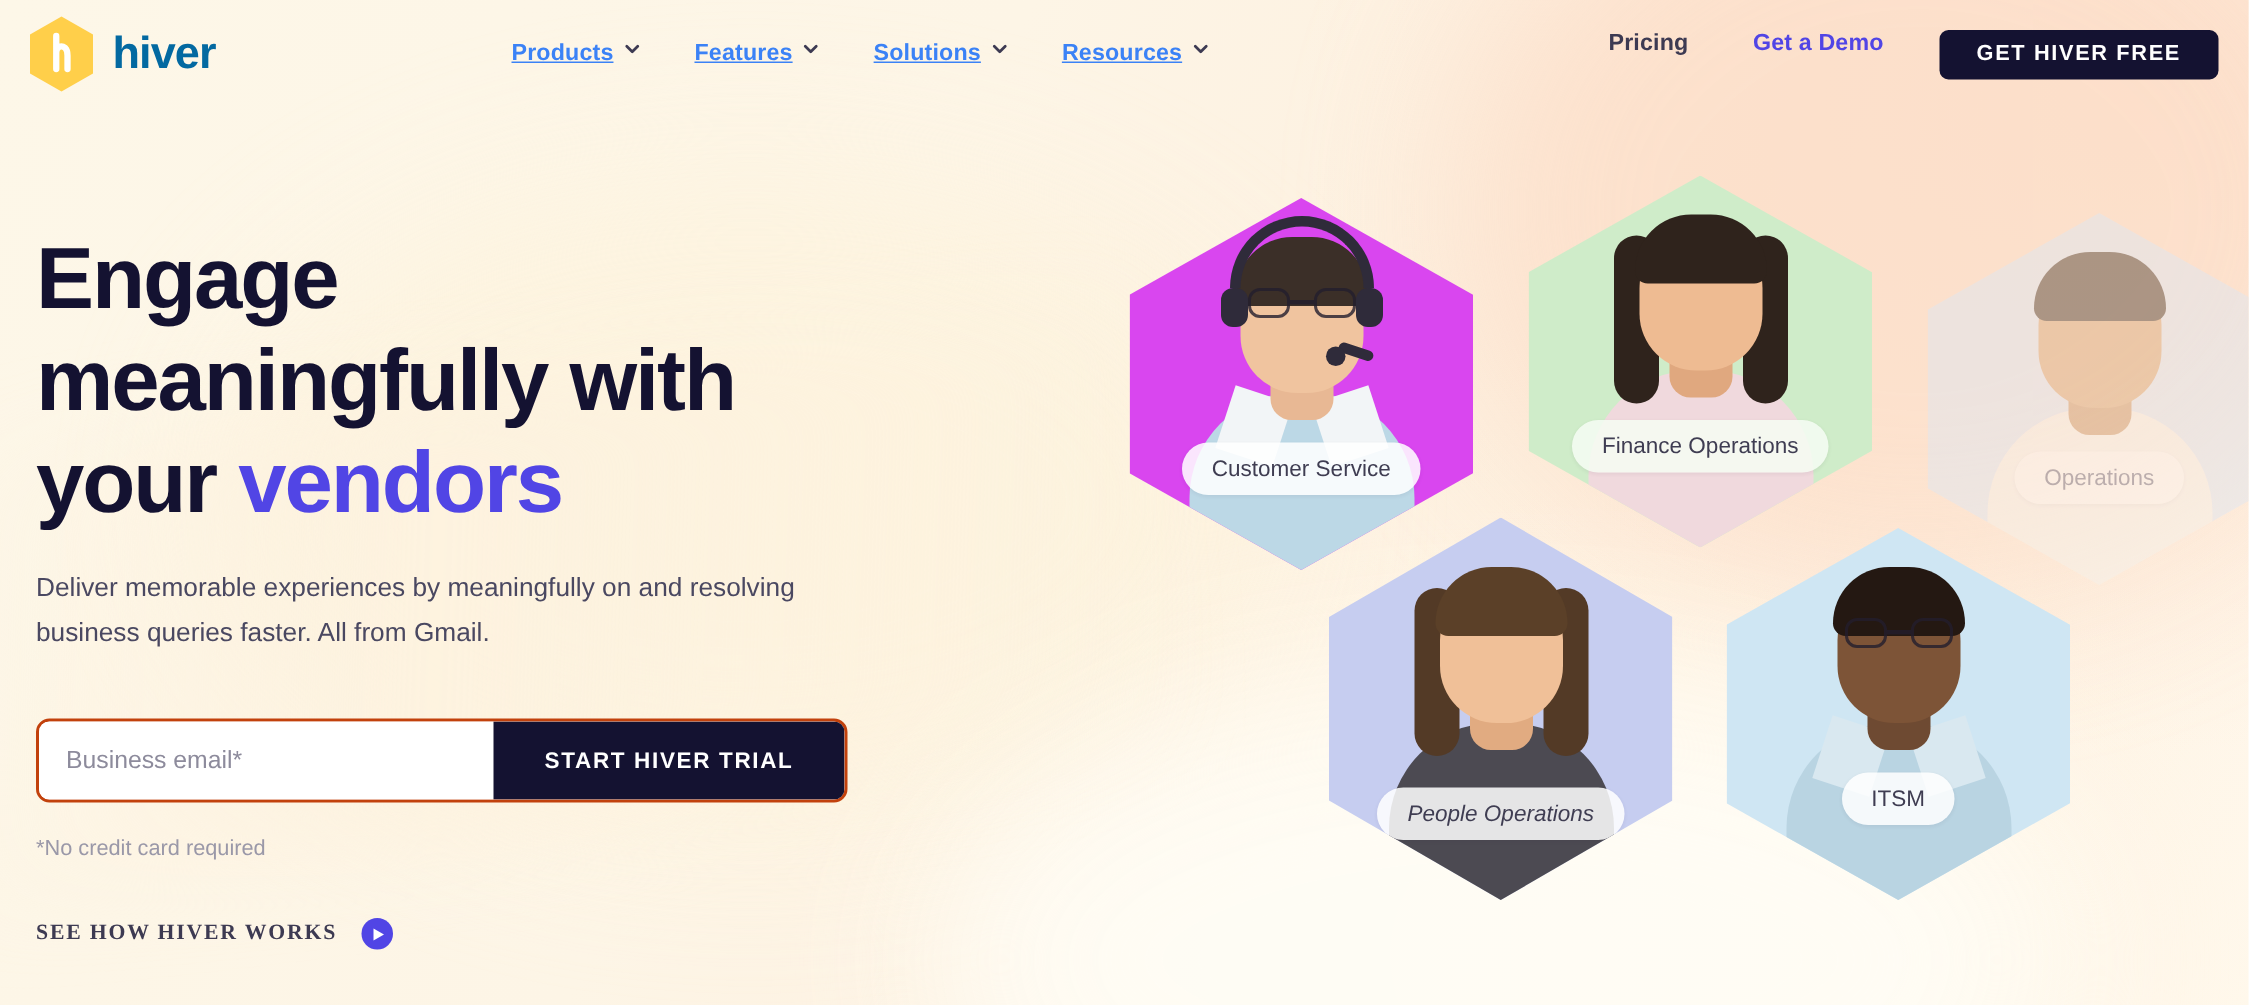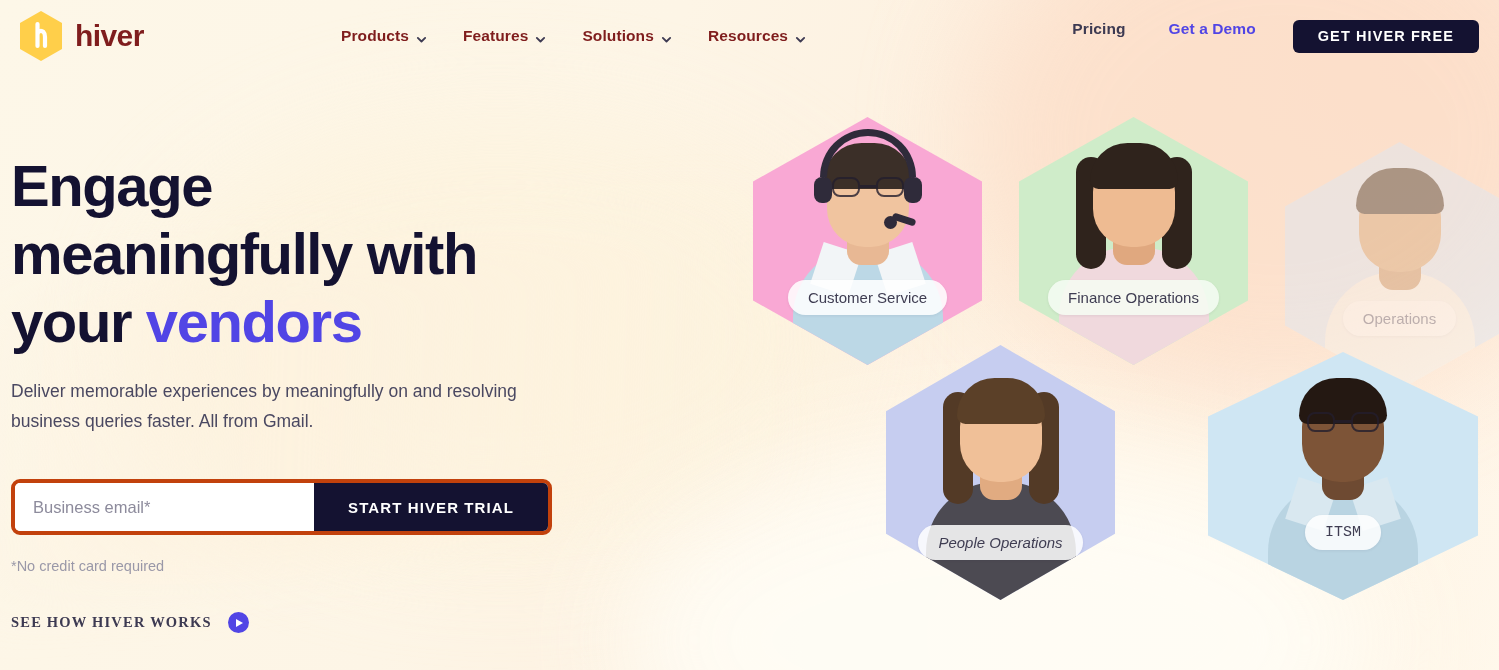--- a/index.html
+++ b/index.html
@@ -28,61 +28,61 @@
     transform:rotate(-8deg); filter:blur(28px);
   }
 
   
   .header {
     position:relative; z-index:5;
     height:72px; display:flex; align-items:center; padding:0 20px 0 18px;
   }
   .logo-wrap { display:flex; align-items:center; gap:11px; margin-right:auto; cursor:pointer; }
   .logo-hex { width:46px; height:52px; position:relative; display:block; }
-  .logo-text { font-size:30px; font-weight:700; color:#7f1d1d; letter-spacing:-.6px; }
+  .logo-text { font-size:30px; font-weight:700; color:#0369a1; letter-spacing:-.6px; }
 
   .nav { display:flex; align-items:center; gap:36px; position:absolute; left:341px; }
   .nav-item {
-    display:flex; align-items:flex-end; gap:7px; cursor:pointer;
-    font-size:15.5px; font-weight:700; color:#7f1d1d; letter-spacing:.1px;
+    display:flex; align-items:flex-start; gap:7px; cursor:pointer;
+    font-size:15.5px; font-weight:700; color:#3b82f6; letter-spacing:.1px;text-decoration:underline;
   }
   .chev { display:block; width:11px; height:11px; }
 
   .right-nav { display:flex; gap:0; margin-left:auto; }
   .pricing-link {
     font-size:15.5px; font-weight:700; color:#3d3a52; cursor:pointer; letter-spacing:.1px;
     margin-right:43px;
   }
   .demo-link {
     font-size:15.5px; font-weight:700; color:#5145e5; cursor:pointer; letter-spacing:.1px;
     margin-right:37px;
   }
   .cta-btn {
     background:#141231; color:#fff; border:none; cursor:pointer;
     font-family:"Liberation Sans", sans-serif;
     font-size:14.5px; font-weight:700; letter-spacing:1.1px;
     padding:0 25px; height:33px; border-radius:6px;
   }
 
   
-  .hero-left { position:absolute; left:11px; top:152px; width:620px; z-index:4; }
+  .hero-left { position:absolute; left:24px; top:152px; width:620px; z-index:4; }
   h1.headline {
     font-size:58px; line-height:68px; font-weight:700;
     color:#141231; letter-spacing:-1.4px;
   }
   .accent { color:#5145e5; }
   .subhead {
     margin-top:20px; font-size:17.5px; line-height:30px; color:#4a4861;
     max-width:545px; font-weight:400;
   }
 
   .form-row {
     margin-top:43px; display:flex; align-items:stretch;
     width:541px; height:56px;
-    border:4px solid #c2410c; border-radius:9px; overflow:hidden; background:#fff;
+    border:2px solid #c2410c; border-radius:9px; overflow:hidden; background:#fff;
   }
   .email-input {
     flex:1; border:none; outline:none; background:#fff;
     font-family:"Liberation Sans", sans-serif;
     font-size:16.5px; color:#141231; padding:0 18px;
   }
   .email-input::placeholder { color:#8d8b9c; }
   .trial-btn {
     background:#141231; color:#fff; border:none; cursor:pointer;
     font-family:"Liberation Sans", sans-serif;
@@ -115,25 +115,25 @@
   }
   .pill {
     position:relative; z-index:3;
     background:rgba(255,255,255,.86);
     border-radius:40px; padding:9px 20px;
     font-size:15px; color:#3f3d52; white-space:nowrap;
     box-shadow:0 1px 3px rgba(40,30,60,.07);
   }
 
   
-  #hex-cs      { left:753px;  top:117px; width:229px; height:248px; background:#f9a8d4; }
+  #hex-cs      { left:753px;  top:132px; width:229px; height:248px; background:#d946ef; }
   #hex-fin     { left:1019px; top:117px; width:229px; height:248px; background:#cfecc9; }
   #hex-ops     { left:1285px; top:142px; width:229px; height:248px; background:#dce6f4; opacity:.45; }
   #hex-people  { left:886px;  top:345px; width:229px; height:255px; background:#c6cdf0; }
-  #hex-itsm    { left:1208px; top:352px; width:270px; height:248px; background:#cfe6f3;font-family:Liberation Mono, monospace; }
+  #hex-itsm    { left:1151px; top:352px; width:229px; height:248px; background:#cfe6f3; }
 
   #hex-fin .pill  { background:rgba(245,252,242,.88); }
   #hex-ops .pill  { background:rgba(255,255,255,.55); color:#6e6c80; }
 
   .pill-wrap { margin-bottom:22px; position:relative; z-index:3; }
   #hex-cs .pill-wrap     { margin-bottom:50px; }
   #hex-fin .pill-wrap    { margin-bottom:50px; }
   #hex-ops .pill-wrap    { margin-bottom:54px; }
   #hex-people .pill-wrap { margin-bottom:40px;font-style:italic; }
   #hex-itsm .pill-wrap   { margin-bottom:50px; }

